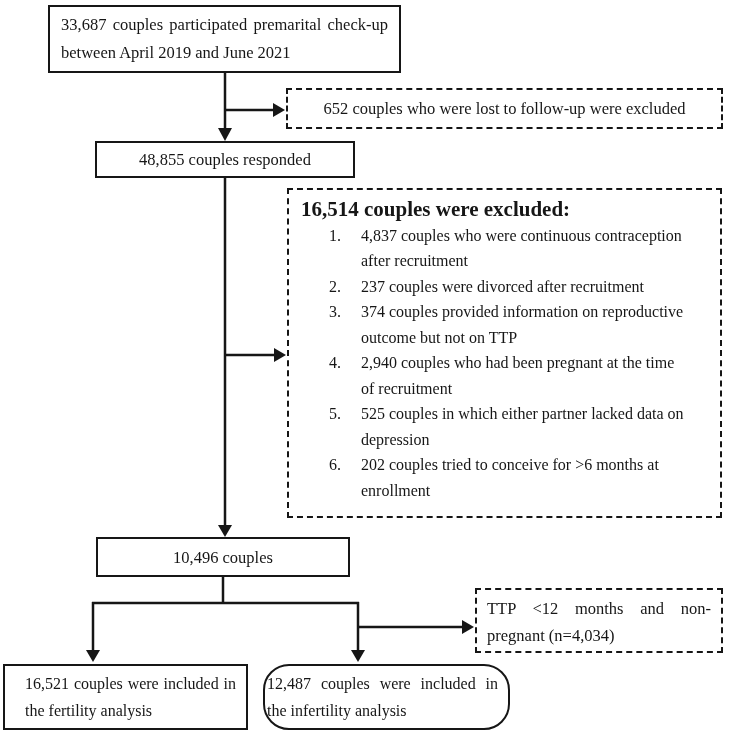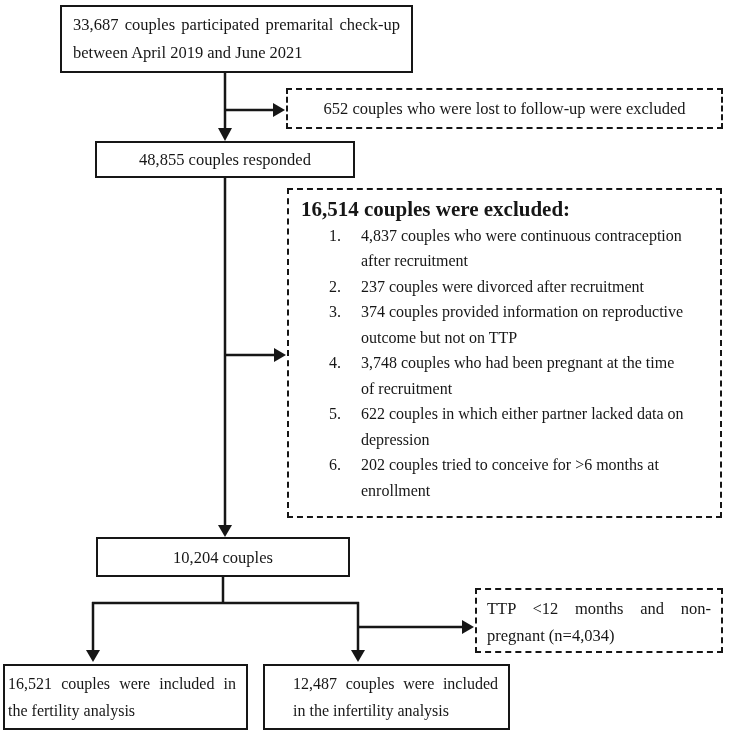--- a/index.html
+++ b/index.html
@@ -17,32 +17,32 @@
     box-sizing:border-box;
     border:2px solid #161616;
     background:#ffffff;
     font-size:16.5px;
     line-height:27px;
   }
   .dashed{border-style:dashed;}
   .center{display:flex;align-items:center;justify-content:center;text-align:left;}
   .justify{text-align:justify;}
 
-  .box-participated{left:60px;top:5px;width:353px;height:68px;padding:4px 11px 0 11px;line-height:28px;}
+  .box-participated{left:48px;top:5px;width:353px;height:68px;padding:4px 11px 0 11px;line-height:28px;}
   .box-lost{left:286px;top:88px;width:437px;height:41px;}
   .box-responded{left:95px;top:141px;width:260px;height:37px;}
   .box-excluded{left:287px;top:188px;width:435px;height:330px;padding:7px 29px 7px 12px;font-size:16px;line-height:25.5px;}
   .ex-header{font-weight:bold;font-size:21px;}
   .ex-item{display:flex;margin-left:28px;}
   .ex-num{width:32px;flex-shrink:0;}
   .ex-text{flex:1;}
   .box-16521{left:96px;top:537px;width:254px;height:40px;}
   .box-ttp{left:475px;top:588px;width:248px;height:65px;padding:5px 10px 0 10px;line-height:27px;}
-  .box-fertility{left:3px;top:664px;width:245px;height:66px;padding:4px 10px 0 3px;font-size:16px;line-height:27px;}
-  .box-infertility{left:263px;top:664px;width:247px;height:66px;padding:4px 10px 0 28px;font-size:16px;line-height:27px;}
+  .box-fertility{left:3px;top:664px;width:245px;height:66px;padding:4px 10px 0 20px;font-size:16px;line-height:27px;}
+  .box-infertility{left:263px;top:664px;width:247px;height:66px;padding:4px 10px 0 2px;font-size:16px;line-height:27px;border-radius:26px;}
 </style>
 </head>
 <body>
 
 <div class="canvas">
 
   <svg class="connectors" width="729" height="735" viewBox="0 0 729 735">
 
     <line x1="225" y1="73" x2="225" y2="130" stroke="#161616" stroke-width="2.5"></line>
     <polygon points="218,128 232,128 225,141" fill="#161616"></polygon>
@@ -84,33 +84,33 @@
     <div class="ex-item">
       <span class="ex-num">2.</span>
       <span class="ex-text">237 couples were divorced after recruitment</span>
     </div>
     <div class="ex-item">
       <span class="ex-num">3.</span>
       <span class="ex-text">374 couples provided information on reproductive outcome but not on TTP</span>
     </div>
     <div class="ex-item">
       <span class="ex-num">4.</span>
-      <span class="ex-text">3,748 couples who had been pregnant at the time of recruitment</span>
+      <span class="ex-text">2,940 couples who had been pregnant at the time of recruitment</span>
     </div>
     <div class="ex-item">
       <span class="ex-num">5.</span>
-      <span class="ex-text">622 couples in which either partner lacked data on depression</span>
+      <span class="ex-text">525 couples in which either partner lacked data on depression</span>
     </div>
     <div class="ex-item">
       <span class="ex-num">6.</span>
       <span class="ex-text">202 couples tried to conceive for &gt;6 months at enrollment</span>
     </div>
   </div>
 
-  <div class="box box-16521 center">10,204 couples</div>
+  <div class="box box-16521 center">10,496 couples</div>
 
   <div class="box dashed box-ttp justify">TTP &lt;12 months and non-pregnant (n=4,034)</div>
 
   <div class="box box-fertility justify">16,521 couples were included in the fertility analysis</div>
 
   <div class="box box-infertility justify">12,487 couples were included in the infertility analysis</div>
 
 </div>
 
 </body></html>

